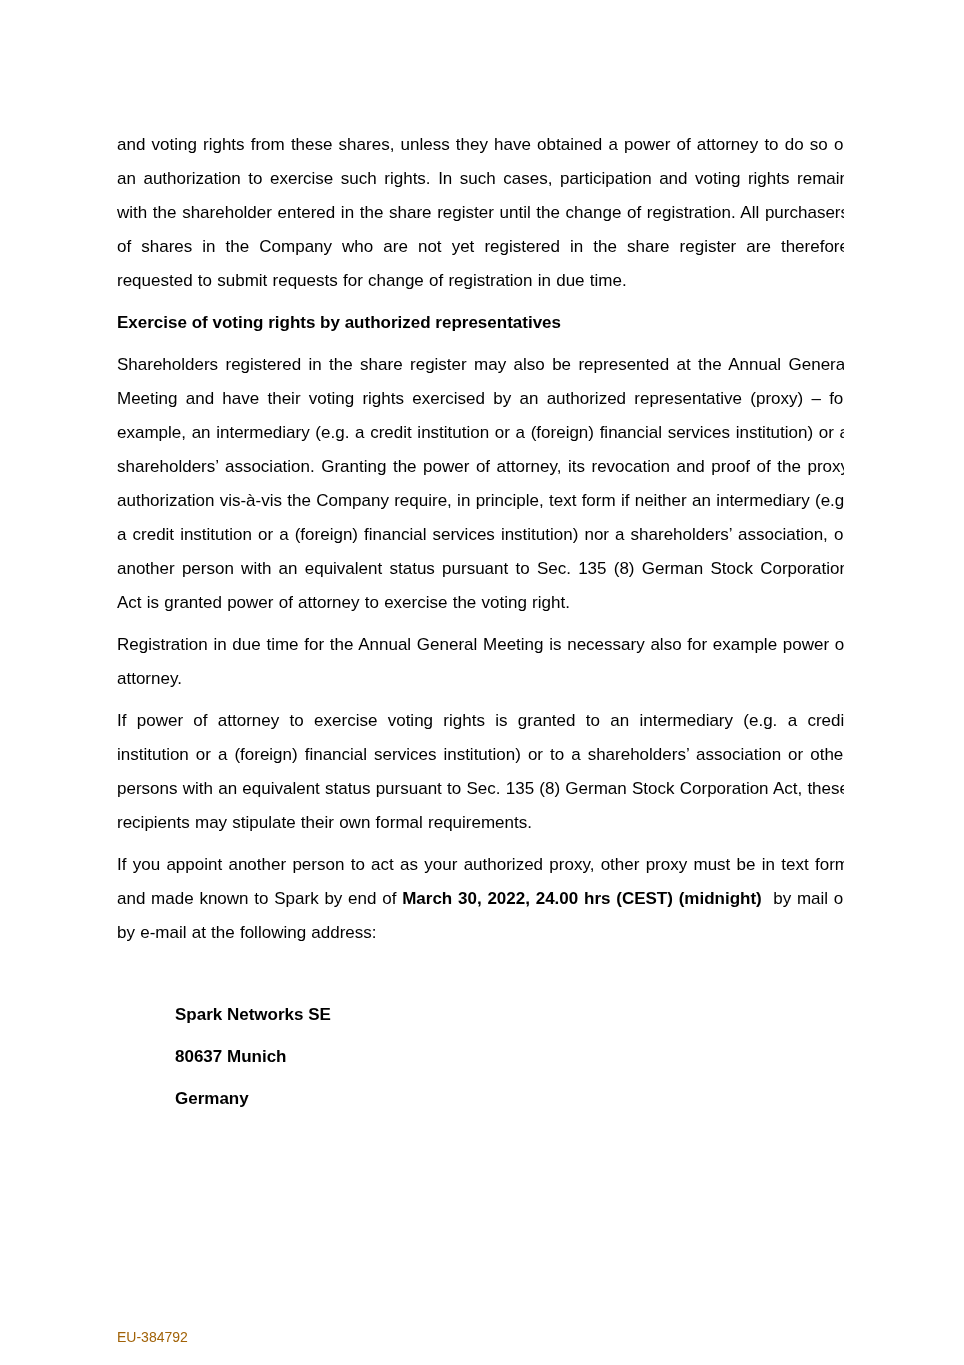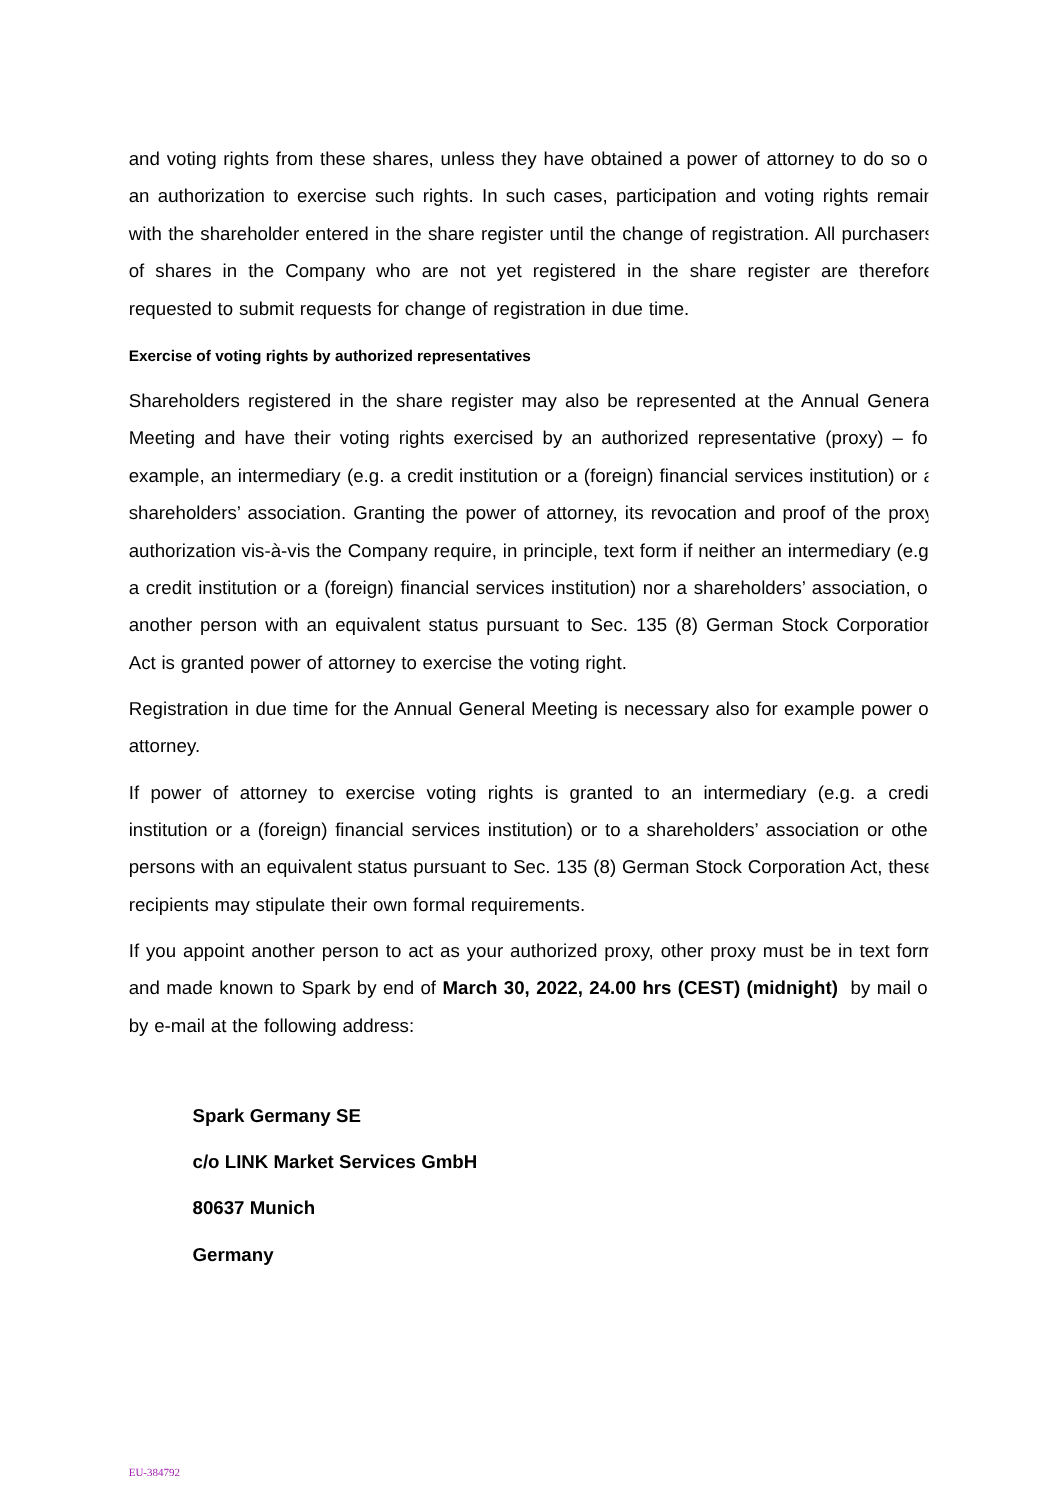--- a/index.html
+++ b/index.html
@@ -26,21 +26,21 @@
   }
 
   p.para {
     text-align: justify;
     line-height: 34px;
     margin-bottom: 8px;
     word-spacing: 0.5px;
   }
 
   .heading {
-    font-size: 14px;
+    font-size: 17px;
     font-weight: bold;
     line-height: 34px;
     margin: 8px 0 8px 0;
   }
 
   .bold-inline {
     font-weight: bold;
   }
 
   .address-block {
@@ -51,23 +51,23 @@
   .address-line {
     font-weight: bold;
     line-height: 34px;
     margin-bottom: 8px;
   }
 
   .footer {
     position: absolute;
     left: 117px;
     bottom: 20px;
-    font-family: Liberation Serif, serif;
-    font-size: 10px;
-    color: #a21caf;
+    font-family: Liberation Sans, sans-serif;
+    font-size: 14px;
+    color: #a16207;
   }
 </style>
 </head>
 <body>
 
 <div class="page">
   <div class="content">
 
     <p class="para">and voting rights from these shares, unless they have obtained a power of attorney to do so or an authorization to exercise such rights. In such cases, participation and voting rights remain with the shareholder entered in the share register until the change of registration. All purchasers of shares in the Company who are not yet registered in the share register are therefore requested to submit requests for change of registration in due time.</p>
 
@@ -75,22 +75,21 @@
 
     <p class="para">Shareholders registered in the share register may also be represented at the Annual General Meeting and have their voting rights exercised by an authorized representative (proxy) – for example, an intermediary (e.g. a credit institution or a (foreign) financial services institution) or a shareholders’ association. Granting the power of attorney, its revocation and proof of the proxy authorization vis-à-vis the Company require, in principle, text form if neither an intermediary (e.g. a credit institution or a (foreign) financial services institution) nor a shareholders’ association, or another person with an equivalent status pursuant to Sec. 135 (8) German Stock Corporation Act is granted power of attorney to exercise the voting right.</p>
 
     <p class="para">Registration in due time for the Annual General Meeting is necessary also for example power of attorney.</p>
 
     <p class="para">If power of attorney to exercise voting rights is granted to an intermediary (e.g. a credit institution or a (foreign) financial services institution) or to a shareholders’ association or other persons with an equivalent status pursuant to Sec. 135 (8) German Stock Corporation Act, these recipients may stipulate their own formal requirements.</p>
 
     <p class="para"><span>If you appoint another person to act as your authorized proxy, other proxy must be in text form and made known to Spark by end of </span><span class="bold-inline">March 30, 2022, 24.00 hrs (CEST) (midnight)</span><span>&nbsp; by mail or by e-mail at the following address:</span></p>
 
     <div class="address-block">
-      <p class="address-line">Spark Germany SE</p>
-      <p class="address-line">c/o LINK Market Services GmbH</p>
+      <p class="address-line">Spark Networks SE</p>
       <p class="address-line">80637 Munich</p>
       <p class="address-line">Germany</p>
     </div>
 
   </div>
 
   <div class="footer">EU-384792</div>
 </div>
 
 </body></html>

